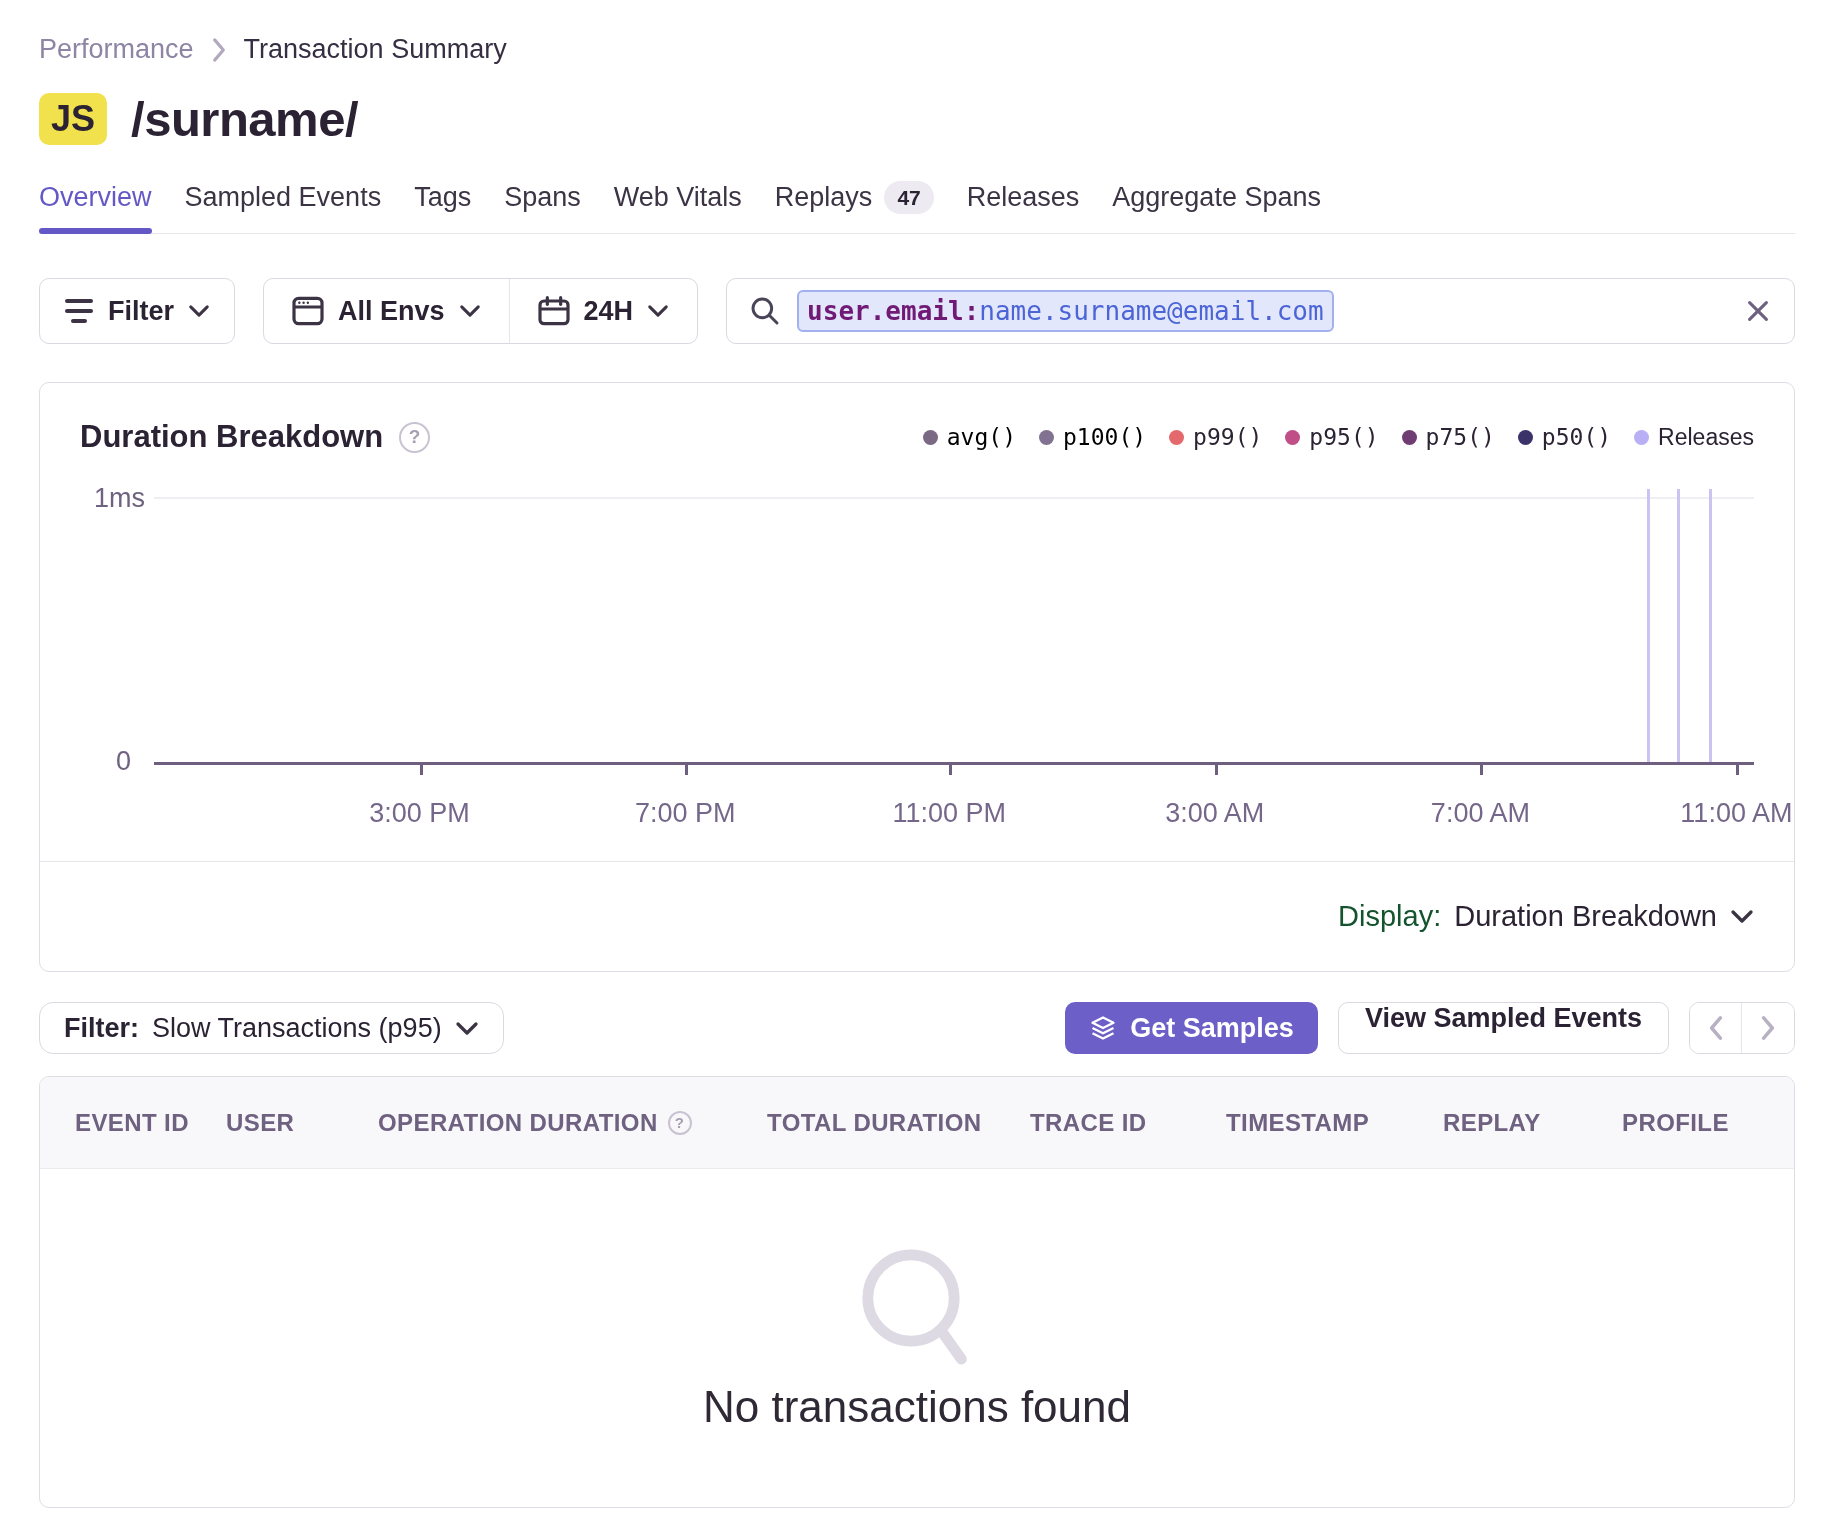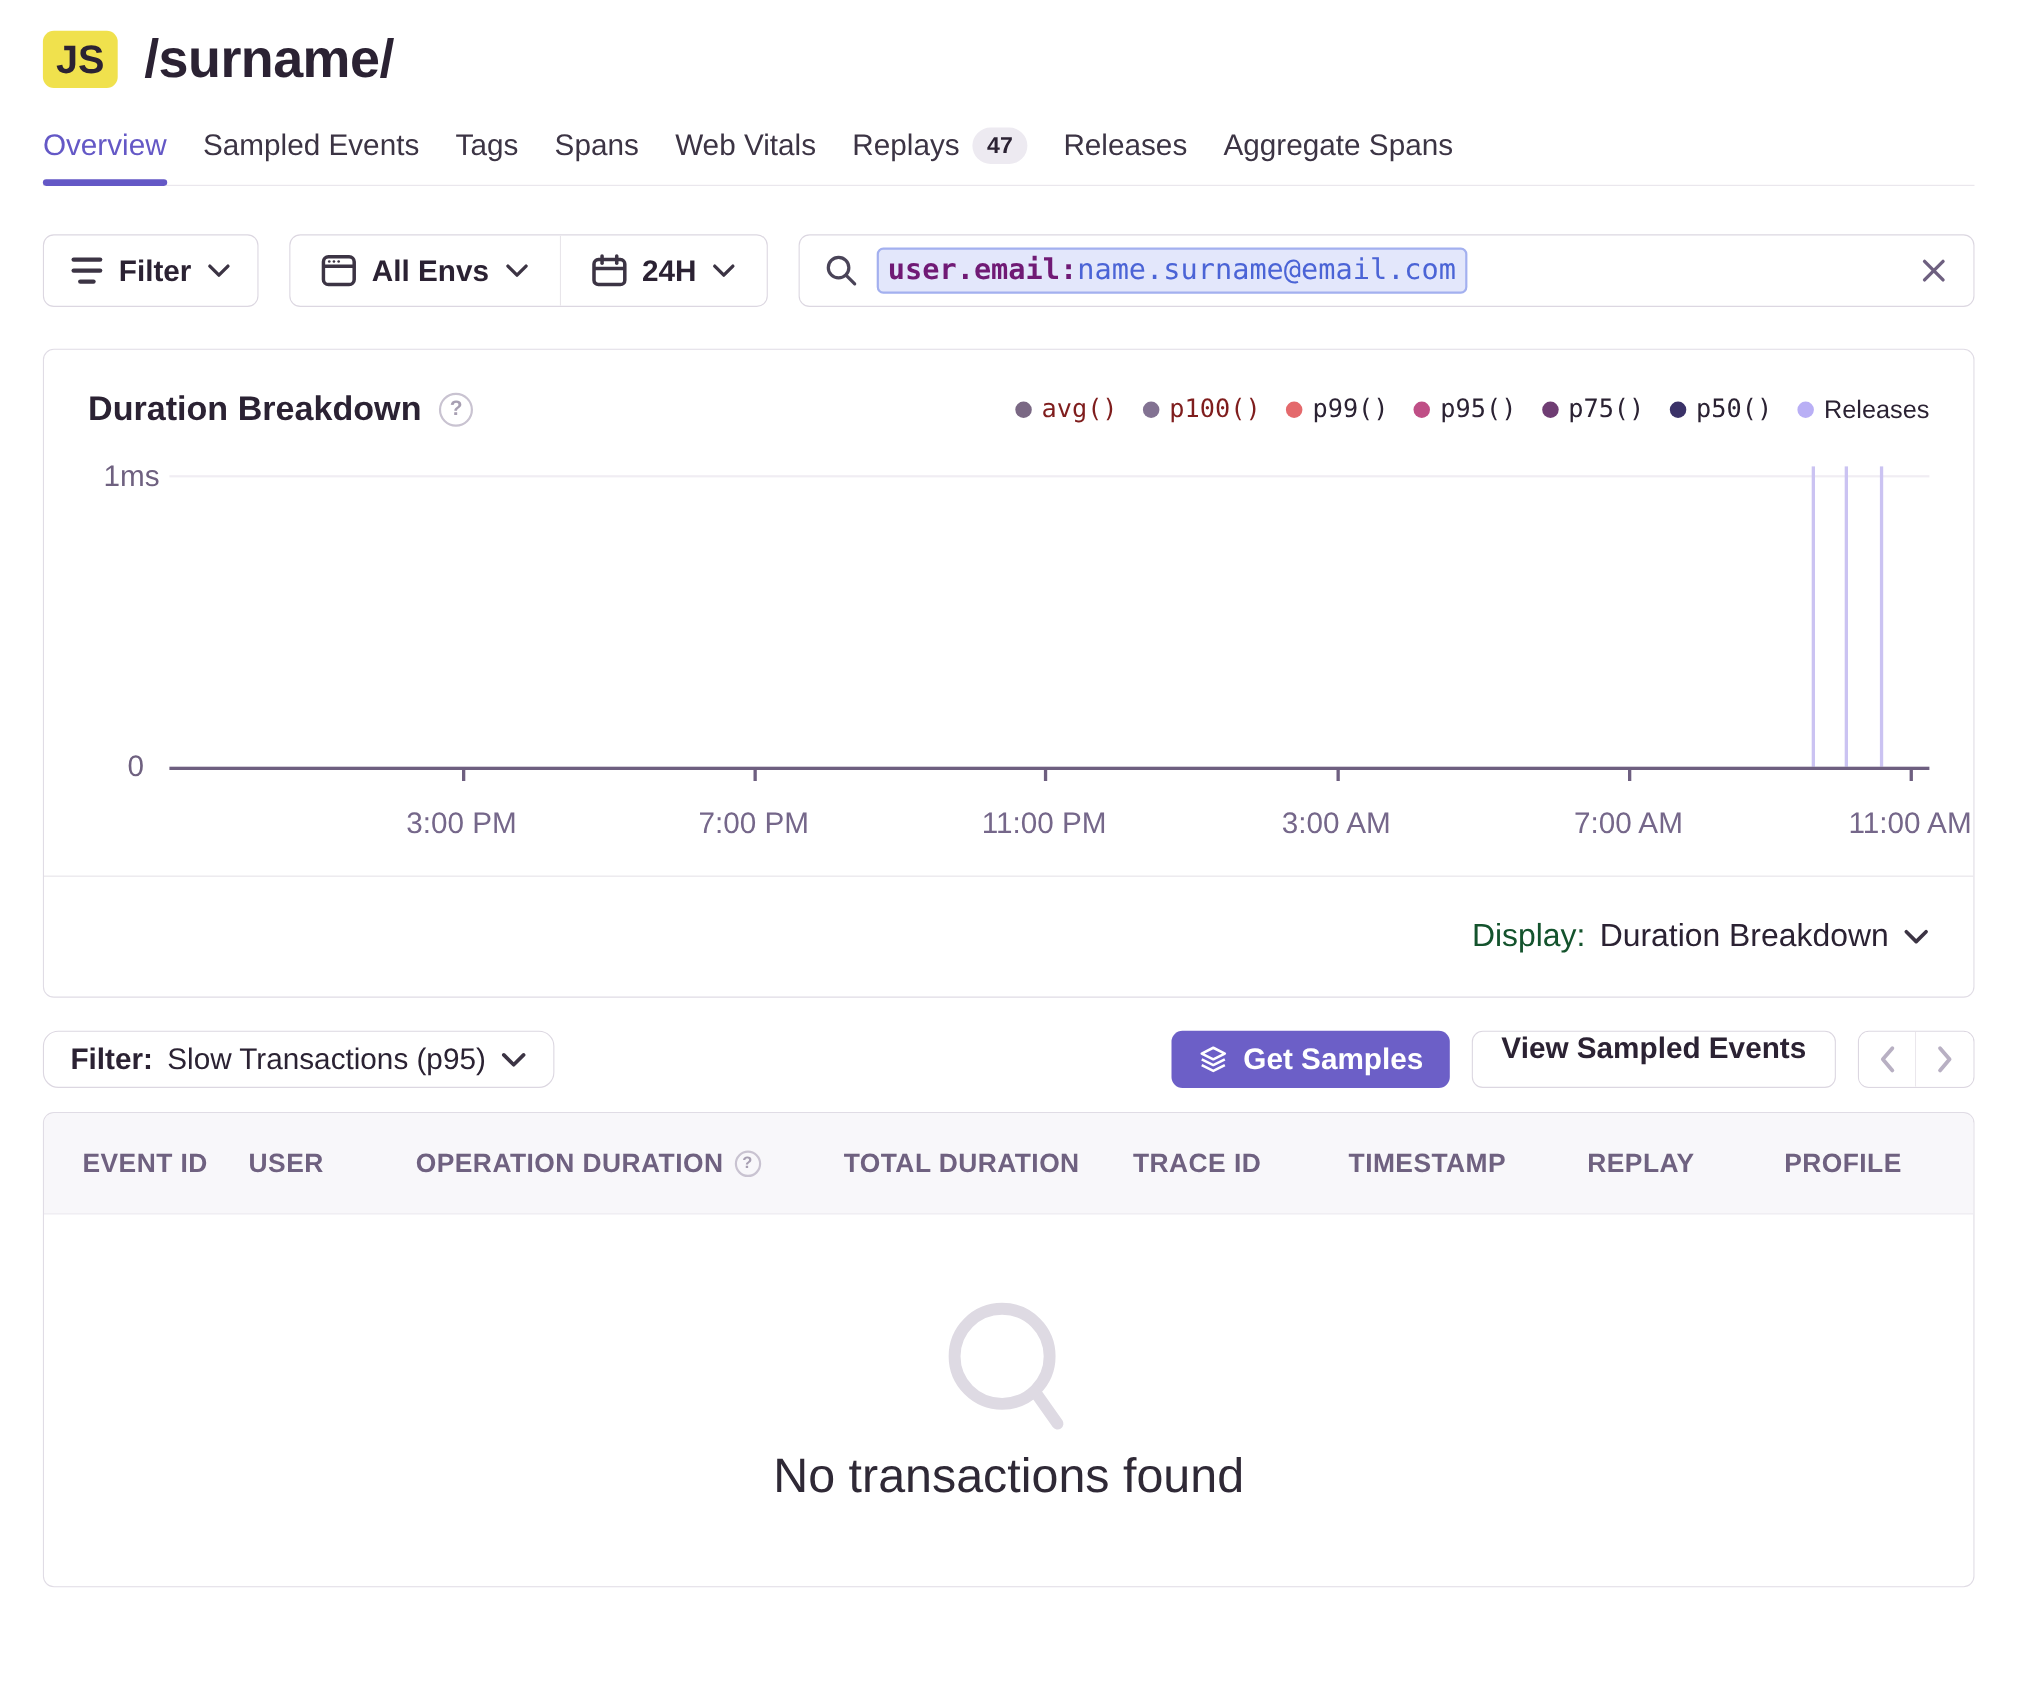--- a/index.html
+++ b/index.html
@@ -52,21 +52,21 @@
   .card { border: 1px solid #e0dce5; border-radius: 10px; margin-top: 38px; overflow: hidden; background: #fff; }
   .chart-head { display: flex; align-items: center; justify-content: space-between; padding: 36px 40px 0 40px; }
   .chart-title-wrap { display: flex; align-items: center; gap: 16px; }
   .chart-title { font-size: 31px; font-weight: 700; color: #2b2233; }
   .help-circle { width: 31px; height: 31px; border: 2px solid #c9c3d1; border-radius: 50%;
     color: #a79fb2; font-size: 19px; font-weight: 700; display: inline-flex; align-items: center; justify-content: center; cursor: pointer; }
   .legend { display: flex; align-items: center; gap: 23px; }
   .legend-item { display: flex; align-items: center; gap: 9px; cursor: pointer; }
   .legend-dot { width: 15px; height: 15px; border-radius: 50%; }
   .legend-label { font-family: "DejaVu Sans Mono", "Liberation Mono", monospace; font-size: 23px; color: #2b2233; }
-  .legend-item.muted .legend-label { color: #7f1d1d; }
+  .legend-item.muted .legend-label { color: #000000; }
   .legend-label.sans { font-family: "Liberation Sans", sans-serif; }
 
   .plot { position: relative; height: 358px; margin: 18px 40px 0 40px; }
   .ylab-top { position: absolute; left: 14px; top: 10px; font-size: 27px; color: #6f6180; }
   .ylab-zero { position: absolute; left: 36px; bottom: 54px; font-size: 27px; color: #6f6180; }
   .axis-area { position: absolute; left: 74px; right: 0; top: 0; bottom: 0; }
   .gridline { position: absolute; left: 0; right: 0; top: 24px; height: 2px; background: #f0edf3; }
   .axis-line { position: absolute; left: 0; right: 0; bottom: 66px; height: 3px; background: #6e5f80; }
   .tick { position: absolute; width: 3px; height: 11px; background: #6e5f80; bottom: 56px; }
   .xlabel { position: absolute; bottom: 2px; transform: translateX(-50%); font-size: 27px; color: #75678a; white-space: nowrap; }
@@ -101,20 +101,29 @@
   .tbody-empty { height: 338px; display: flex; flex-direction: column; align-items: center; justify-content: center; }
   .empty-text { font-size: 44px; color: #2f2936; }
 
   svg { display: block; }
 </style>
 </head>
 <body>
 
 <div class="page">
 
+  <div class="breadcrumb">
+    <span class="crumb-link">Performance</span>
+    <span class="crumb-chev">
+      <svg width="18" height="26" viewBox="0 0 12 18">
+          <polyline points="3,2 9,9 3,16" fill="none" stroke="#b2a9bf" stroke-width="2.2" stroke-linecap="round" stroke-linejoin="round"></polyline>
+        </svg>
+    </span>
+    <span class="crumb-current">Transaction Summary</span>
+  </div>
 
   <div class="title-row">
     <span class="platform-badge">JS</span>
     <span class="page-title">/surname/</span>
   </div>
 
   <div class="tabs">
     <div class="tab active">
         <span>Overview</span>
       </div>

